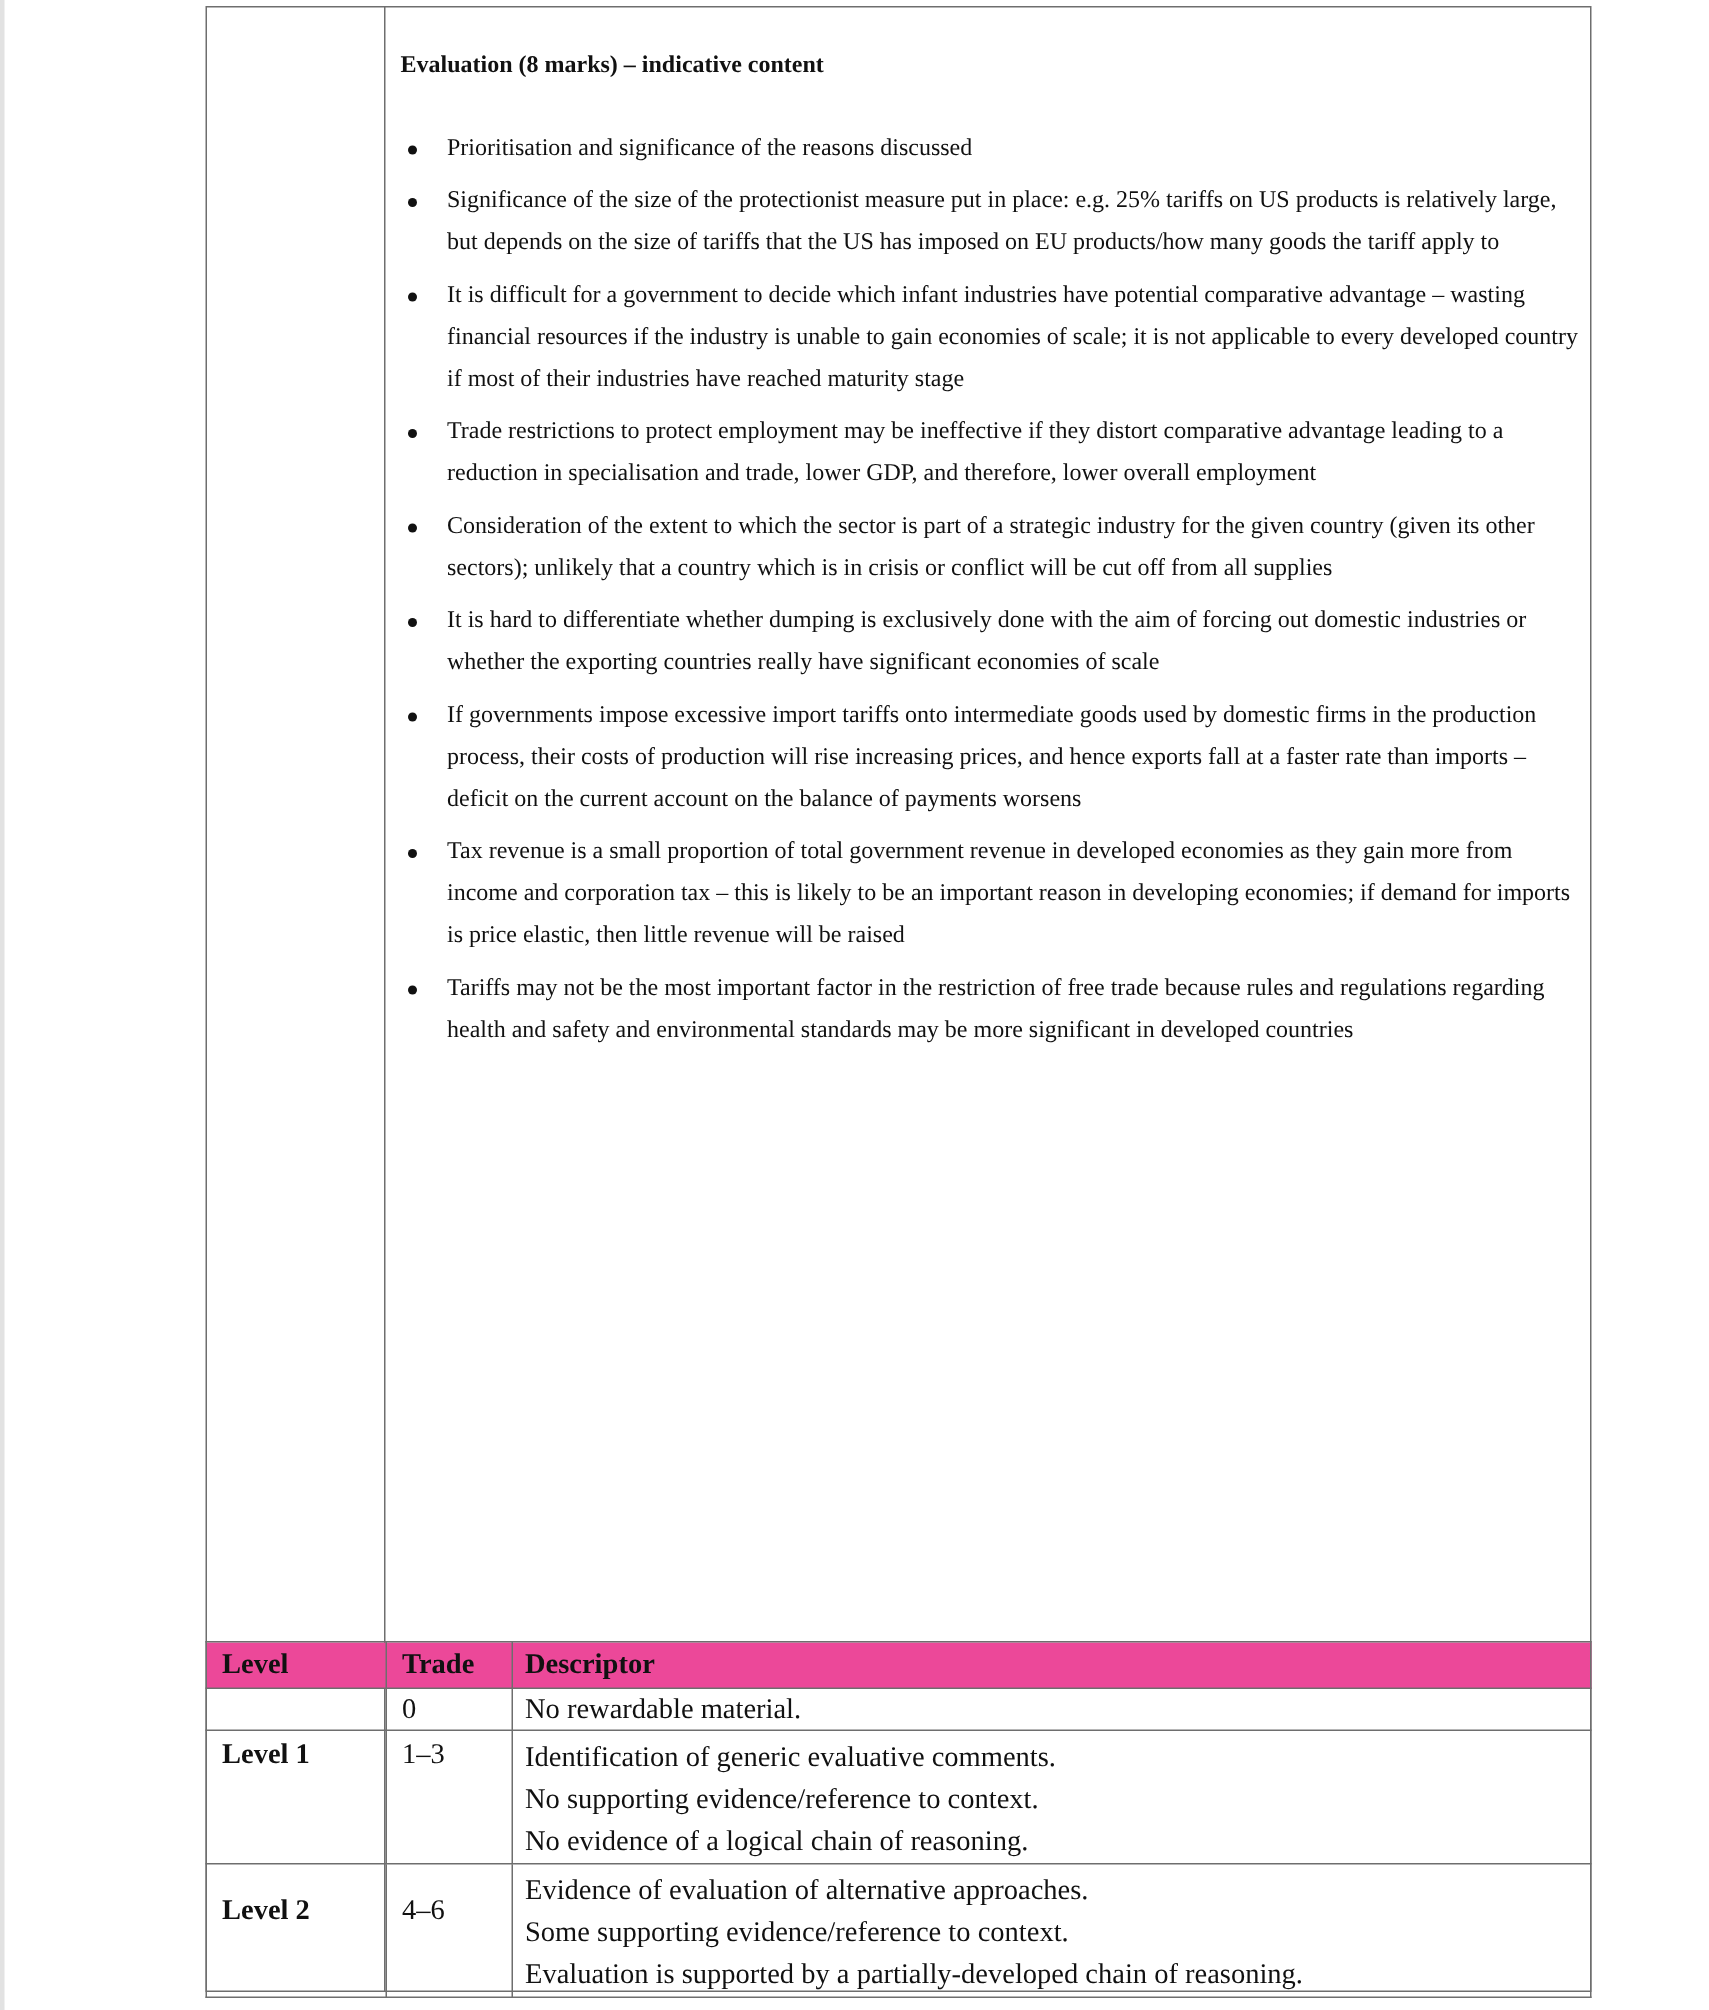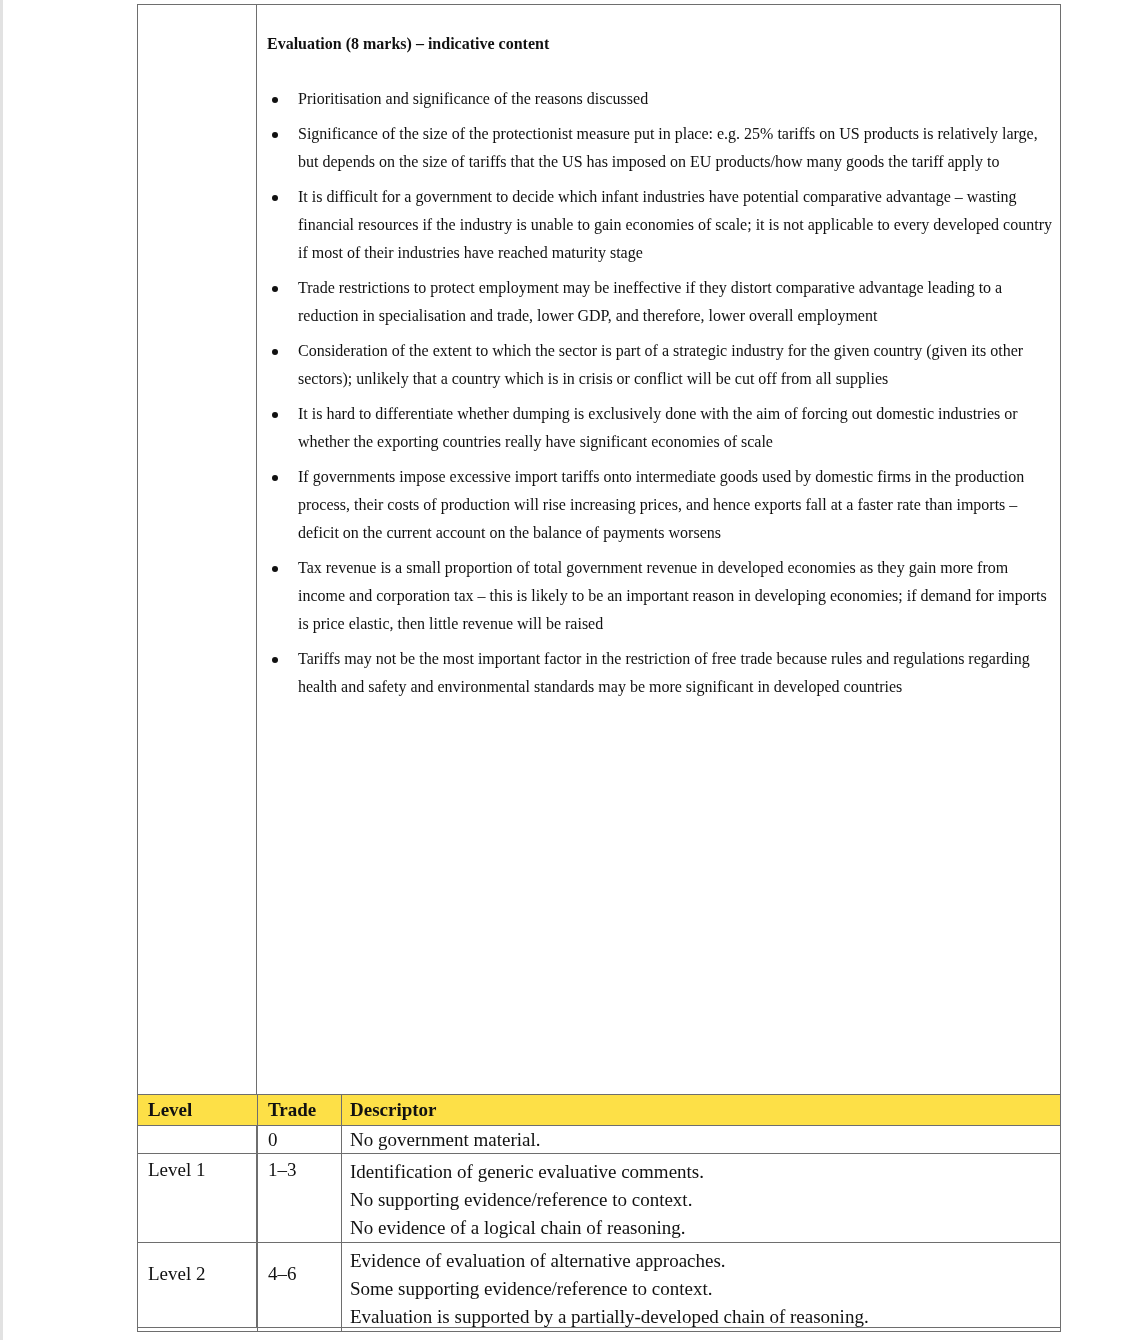--- a/index.html
+++ b/index.html
@@ -33,25 +33,25 @@
   
   .levels {
     position: absolute; left: 137px; top: 1094px; width: 924px;
     border-collapse: collapse; table-layout: fixed;
     font-size: 19px;
   }
   .levels td, .levels th {
     border-top: 1px solid #6e6e6e; border-bottom: 1px solid #6e6e6e;
     vertical-align: top; text-align: left; padding: 0 0 0 10px; line-height: 28px;
   }
-  .levels th { background: #fde047; font-weight: bold; height: 27px; line-height: 30px; }
+  .levels th { background: #ec4899; font-weight: bold; height: 27px; line-height: 30px; }
   .levels .c1 { width: 109px; border-left: 1px solid #6e6e6e; border-right: 1px solid #6e6e6e; }
   .levels .c2 { width: 73px; border-right: 1px solid #6e6e6e; }
   .levels .c3 { border-right: 1px solid #6e6e6e; }
-  .levels .lvl { font-weight: normal; }
+  .levels .lvl { font-weight: bold; }
   .levels tr.r0 td { line-height: 27px; }
   .levels tr.r1 td { border-top: 1px solid #222; }
   .levels tr.r1 td.c3 { padding-top: 4px; }
   .levels tr.r1 td.c1, .levels tr.r1 td.c2 { padding-top: 2px; }
   .levels tr.r2 td.c3 { padding-top: 4px; }
   .levels tr.r2 td.c1, .levels tr.r2 td.c2 { padding-top: 17px; }
   .desc-line { display: block; }
   .levels th.c3 { padding-left: 8px; }
   .levels td.c3 { padding-left: 8px; }
 </style>
@@ -83,21 +83,21 @@
       <th class="c1">Level</th>
       <th class="c2">Trade</th>
       <th class="c3">Descriptor</th>
     </tr>
   </thead>
   <tbody>
     <tr class="r0">
       <td class="c1 lvl"></td>
       <td class="c2">0</td>
       <td class="c3">
-        <span class="desc-line">No government material.</span>
+        <span class="desc-line">No rewardable material.</span>
       </td>
     </tr>
     <tr class="r1">
       <td class="c1 lvl">Level 1</td>
       <td class="c2">1–3</td>
       <td class="c3">
         <span class="desc-line">Identification of generic evaluative comments.</span>
         <span class="desc-line">No supporting evidence/reference to context.</span>
         <span class="desc-line">No evidence of a logical chain of reasoning.</span>
       </td>

